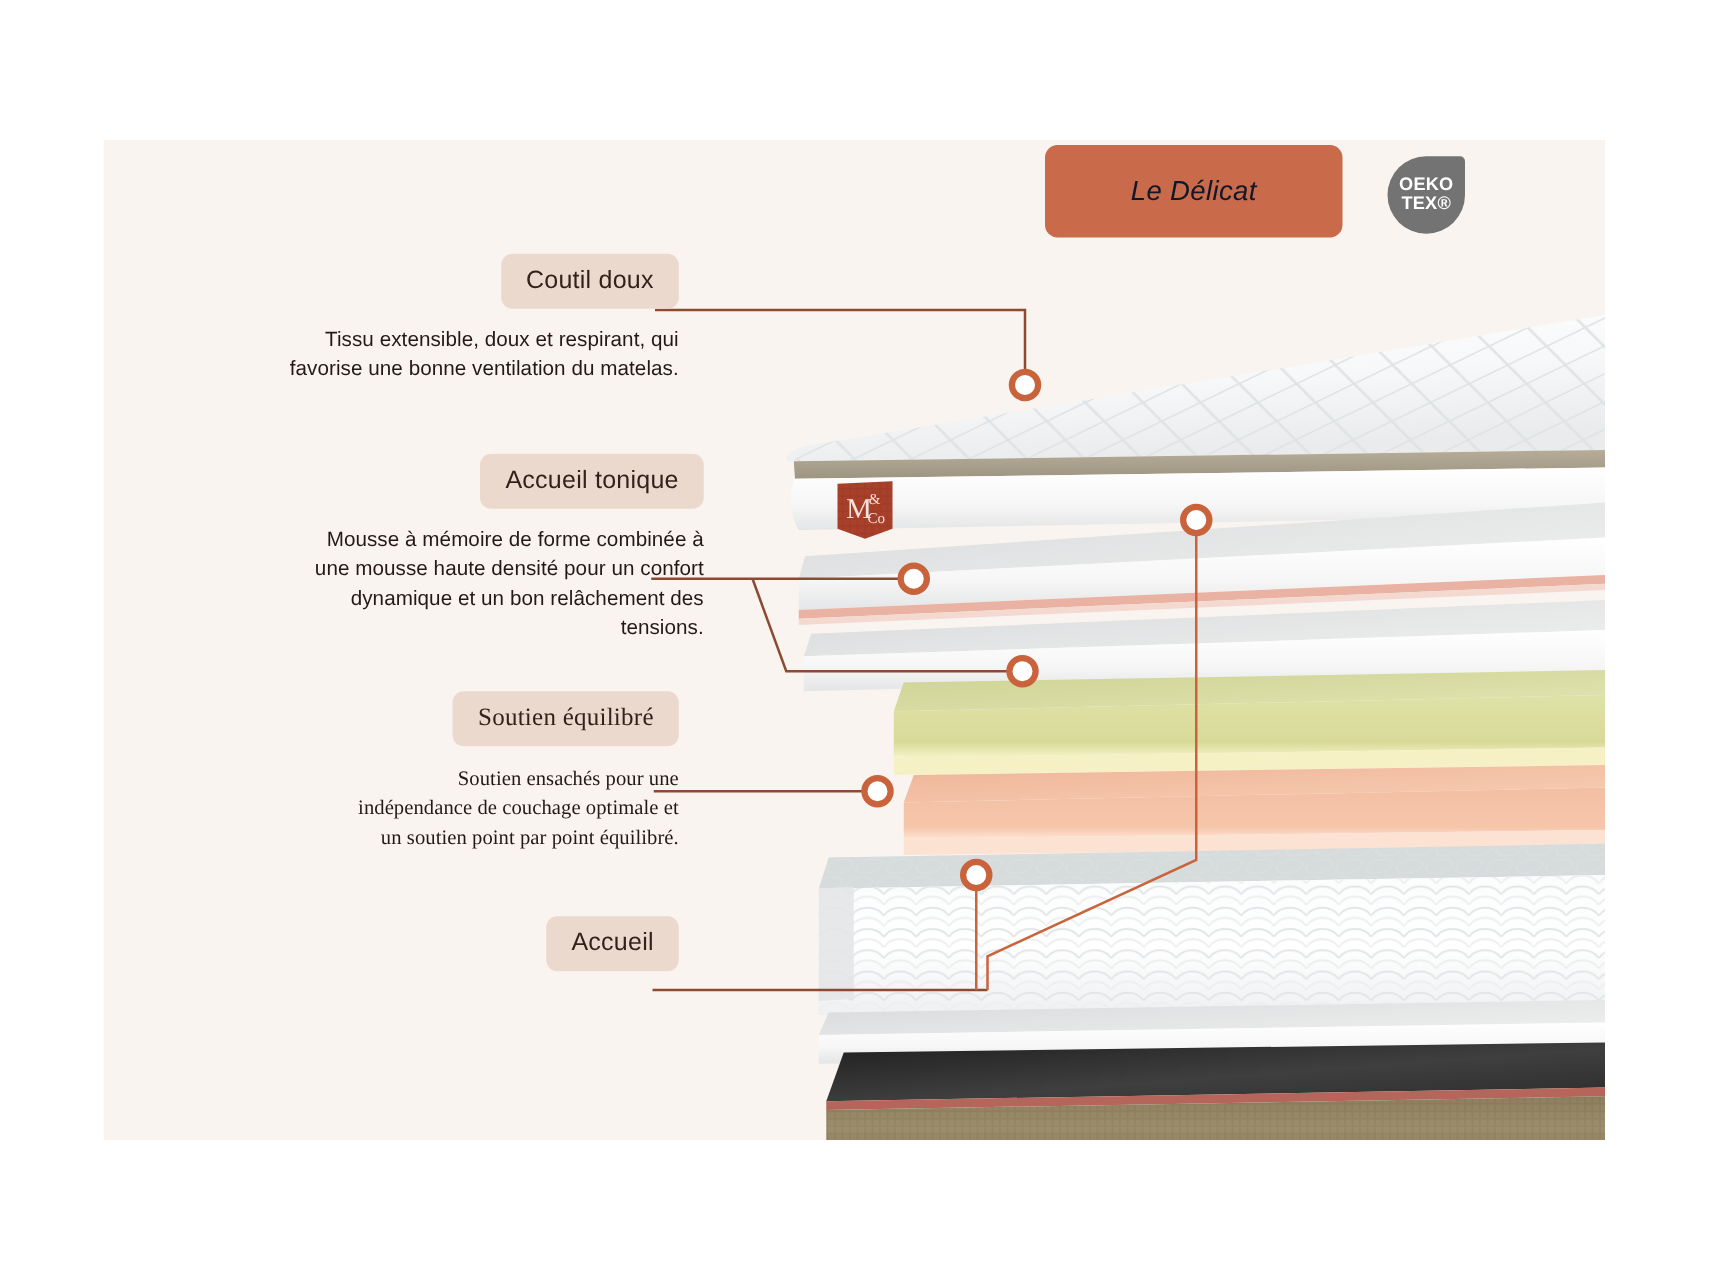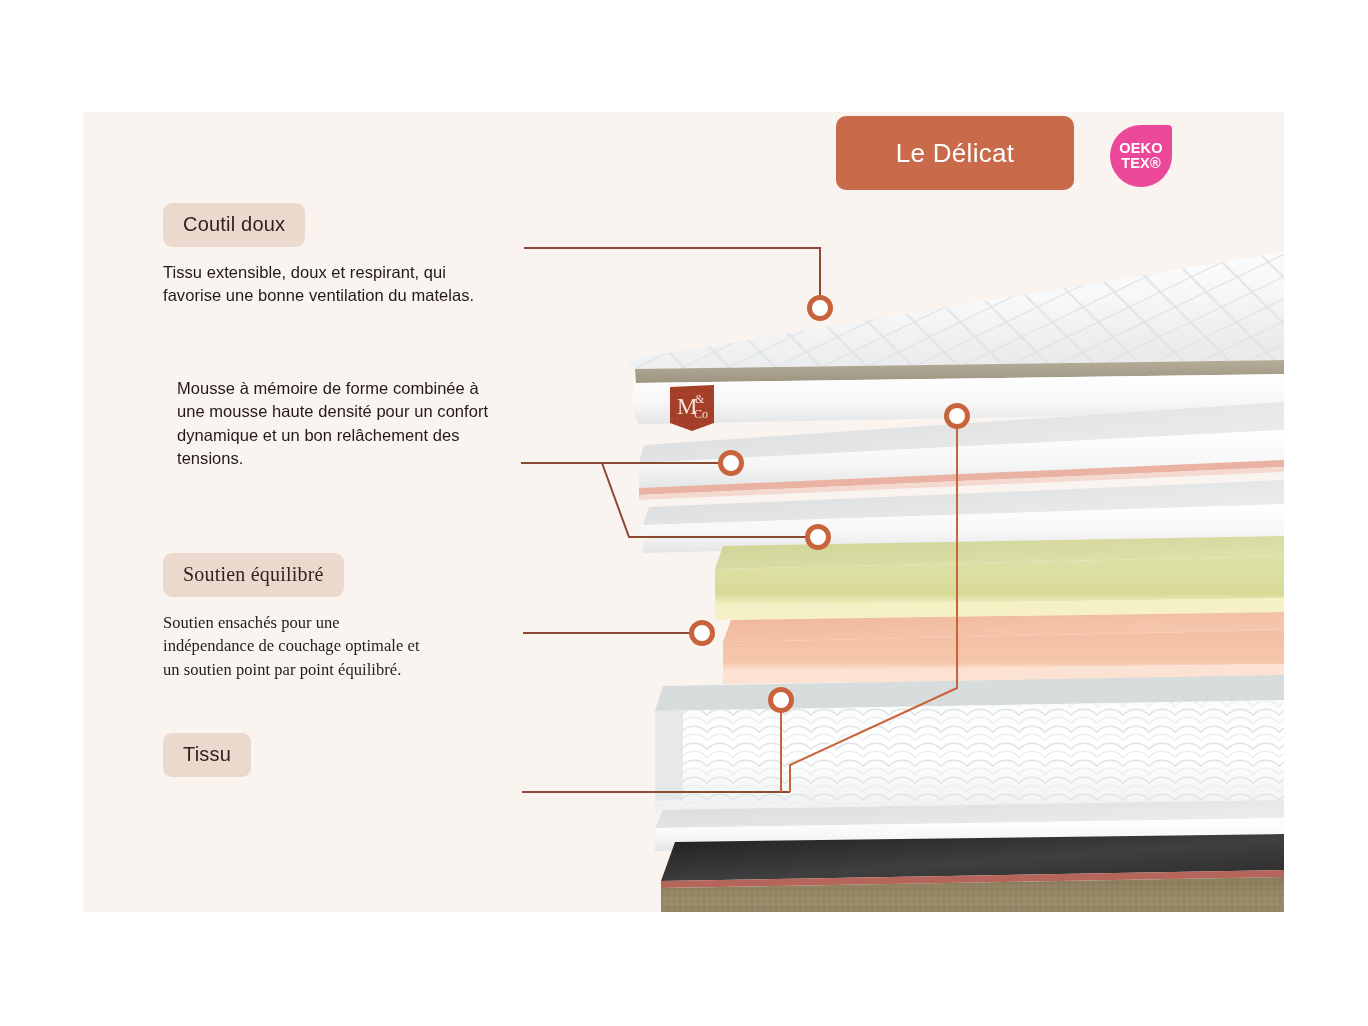--- a/index.html
+++ b/index.html
@@ -41,49 +41,50 @@
     top: 4px;
     width: 238px;
     height: 74px;
     background: #c96a4a;
     border-radius: 10px;
     display: flex;
     align-items: center;
     justify-content: center;
   }
   .title-badge .title-text {
-    color: #ffffff;
-    font-size: 26px;
+    color: #0f172a;
+    font-size: 22px;
     letter-spacing: .3px;
+    font-style: italic;
   }
 
   
   .oeko {
     position: absolute;
     left: 1027px;
     top: 13px;
     width: 62px;
     height: 62px;
-    background: #ec4899;
+    background: #737373;
     border-radius: 50% 4px 50% 50%;
     display: flex;
     flex-direction: column;
     align-items: center;
     justify-content: center;
     line-height: 1.02;
   }
   .oeko span {
     color: #ffffff;
     font-size: 14.5px;
     font-weight: bold;
     letter-spacing: .2px;
   }
 
   
-  .info { position: absolute; }
+  .info { position: absolute; text-align: right; }
   .chip {
     display: inline-block;
     background: #ecd9cd;
     border-radius: 9px;
     padding: 10px 20px 11px 20px;
     color: #33221c;
     font-size: 20px;
     letter-spacing: .2px;
   }
   .desc {
@@ -322,31 +323,32 @@
       <span>TEX®</span>
     </div>
 
     <div class="info" id="info-coutil">
       <div class="chip">Coutil doux</div>
       <div class="desc">Tissu extensible, doux et respirant, qui
 favorise une bonne ventilation du matelas.</div>
     </div>
 
     <div class="info" id="info-accueil">
+      <div class="chip">Accueil tonique</div>
       <div class="desc">Mousse à mémoire de forme combinée à
 une mousse haute densité pour un confort
 dynamique et un bon relâchement des
 tensions.</div>
     </div>
 
     <div class="info" id="info-soutien">
       <div class="chip">Soutien équilibré</div>
       <div class="desc">Soutien ensachés pour une
 indépendance de couchage optimale et
 un soutien point par point équilibré.</div>
     </div>
 
     <div class="info" id="info-fibres">
-      <div class="chip">Tissu</div>
+      <div class="chip">Accueil</div>
     </div>
 
   </div>
 </div>
 
 </body></html>

